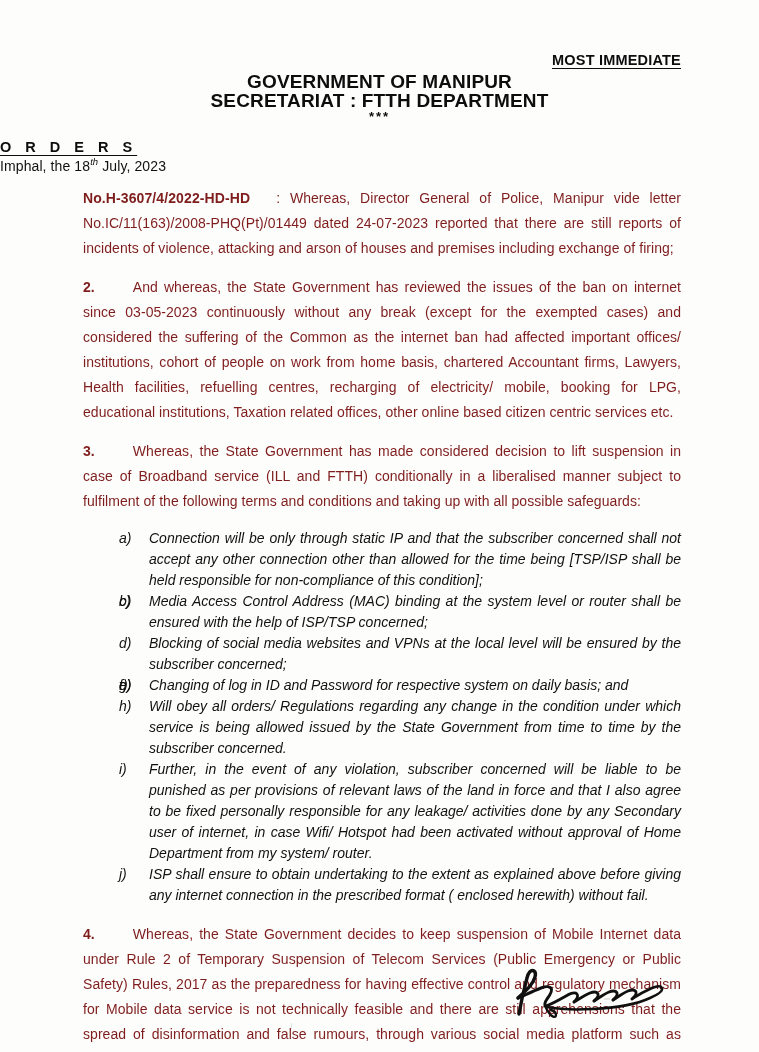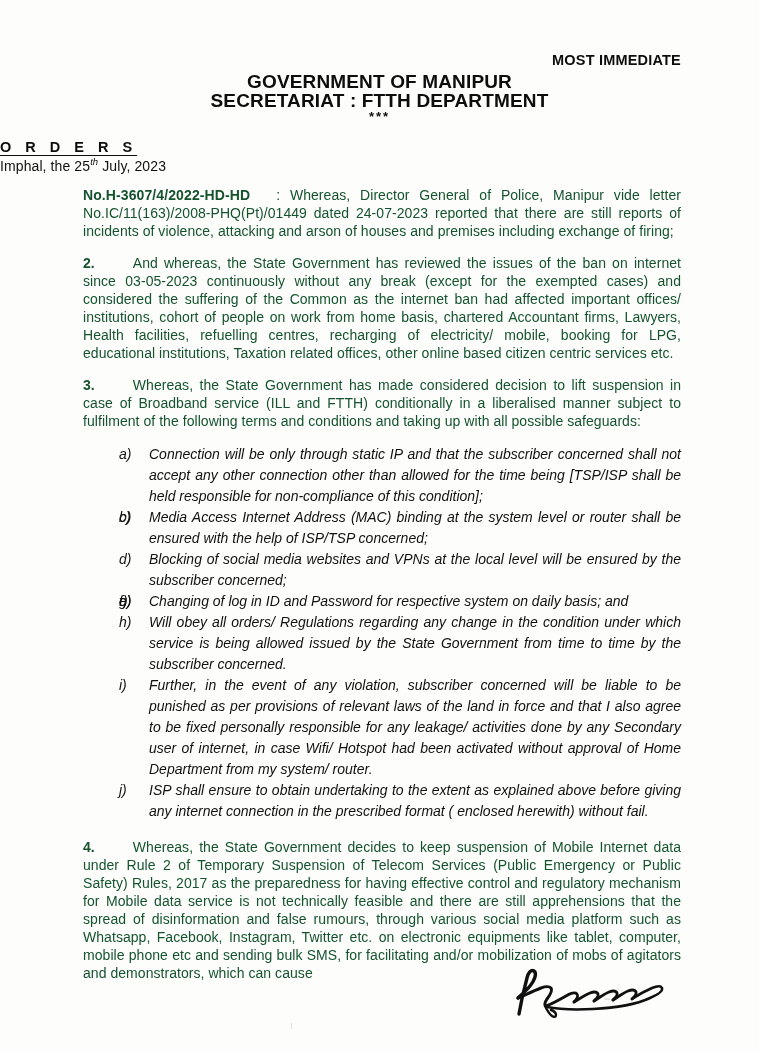--- a/index.html
+++ b/index.html
@@ -30,20 +30,21 @@
   }
 
   
   .most-immediate {
     position: absolute;
     right: 78px;
     top: 52px;
     font-size: 14.5px;
     font-weight: bold;
     letter-spacing: 0.2px;
+    text-decoration: underline;
     text-underline-offset: 3px;
     color: #0d0d0d;
     white-space: nowrap;
   }
 
   
   .heading {
     position: absolute;
     left: 0;
     top: 72px;
@@ -97,24 +98,24 @@
   
   .body-area {
     position: absolute;
     left: 83px;
     top: 186px;
     width: 598px;
   }
   p.para {
     margin: 0 0 14px 0;
     font-size: 14px;
-    line-height: 18px;
+    line-height: 25px;
     text-align: justify;
     text-justify: inter-word;
-    color: #14532d;
+    color: #7f1d1d;
     letter-spacing: 0.05px;
   }
   p.para:last-child { margin-bottom: 0; }
 
   .ref-no {
     font-weight: bold;
     letter-spacing: 0.1px;
   }
   .ref-gap { display: inline-block; width: 26px; }
 
@@ -178,35 +179,35 @@
   <div class="heading">
     <div class="line1">GOVERNMENT OF MANIPUR</div>
     <div class="line2">SECRETARIAT : FTTH DEPARTMENT</div>
     <div class="stars">***</div>
   </div>
 
   <div class="orders-block">
     <div>
       <span class="orders-title">O R D E R S</span>
     </div>
-    <div class="orders-date"><span>Imphal, the 25</span><sup>th</sup><span> July, 2023</span></div>
+    <div class="orders-date"><span>Imphal, the 18</span><sup>th</sup><span> July, 2023</span></div>
   </div>
 
   <div class="body-area">
 
     <p class="para"><span class="ref-no">No.H-3607/4/2022-HD-HD</span><span class="ref-gap"></span><span>: Whereas, Director General of Police, Manipur vide letter No.IC/11(163)/2008-PHQ(Pt)/01449 dated 24-07-2023 reported that there are still reports of incidents of violence, attacking and arson of houses and premises including exchange of firing;</span></p>
 
     <p class="para"><span class="num">2.</span><span class="num-gap"></span><span>And whereas, the State Government has reviewed the issues of the ban on internet since 03-05-2023 continuously without any break (except for the exempted cases) and considered the suffering of the Common as the internet ban had affected important offices/ institutions, cohort of people on work from home basis, chartered Accountant firms, Lawyers, Health facilities, refuelling centres, recharging of electricity/ mobile, booking for LPG, educational institutions, Taxation related offices, other online based citizen centric services etc.</span></p>
 
     <p class="para"><span class="num">3.</span><span class="num-gap"></span><span>Whereas, the State Government has made considered decision to lift suspension in case of Broadband service (ILL and FTTH) conditionally in a liberalised manner subject to fulfilment of the following terms and conditions and taking up with all possible safeguards:</span></p>
 
     <ol class="alpha-list" id="conditions-list">
         <li><span class="marker">a)</span><span>Connection will be only through static IP and that the subscriber concerned shall not accept any other connection other than allowed for the time being [TSP/ISP shall be held responsible for non-compliance of this condition];</span></li>
         <li><span class="marker">b)</span></li>
-        <li><span class="marker">c)</span><span>Media Access Internet Address (MAC) binding at the system level or router shall be ensured with the help of ISP/TSP concerned;</span></li>
+        <li><span class="marker">c)</span><span>Media Access Control Address (MAC) binding at the system level or router shall be ensured with the help of ISP/TSP concerned;</span></li>
         <li><span class="marker">d)</span><span>Blocking of social media websites and VPNs at the local level will be ensured by the subscriber concerned;</span></li>
         <li><span class="marker">e)</span></li>
         <li><span class="marker">f)</span></li>
         <li><span class="marker">g)</span><span>Changing of log in ID and Password for respective system on daily basis; and</span></li>
         <li><span class="marker">h)</span><span>Will obey all orders/ Regulations regarding any change in the condition under which service is being allowed issued by the State Government from time to time by the subscriber concerned.</span></li>
         <li><span class="marker">i)</span><span>Further, in the event of any violation, subscriber concerned will be liable to be punished as per provisions of relevant laws of the land in force and that I also agree to be fixed personally responsible for any leakage/ activities done by any Secondary user of internet, in case Wifi/ Hotspot had been activated without approval of Home Department from my system/ router.</span></li>
         <li><span class="marker">j)</span><span>ISP shall ensure to obtain undertaking to the extent as explained above before giving any internet connection in the prescribed format ( enclosed herewith) without fail.</span></li>
       </ol>
 
     <p class="para"><span class="num">4.</span><span class="num-gap"></span><span>Whereas, the State Government decides to keep suspension of Mobile Internet data under Rule 2 of Temporary Suspension of Telecom Services (Public Emergency or Public Safety) Rules, 2017 as the preparedness for having effective control and regulatory mechanism for Mobile data service is not technically feasible and there are still apprehensions that the spread of disinformation and false rumours, through various social media platform such as Whatsapp, Facebook, Instagram, Twitter etc. on electronic equipments like tablet, computer, mobile phone etc and sending bulk SMS, for facilitating and/or mobilization of mobs of agitators and demonstrators, which can cause</span></p>

